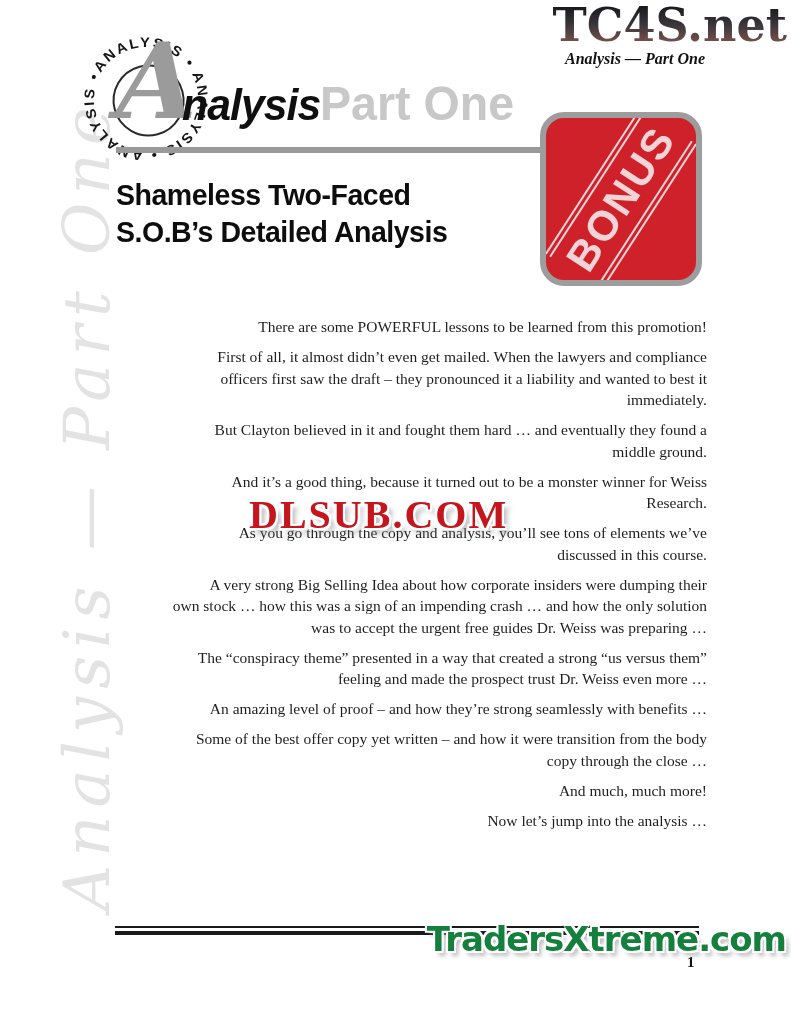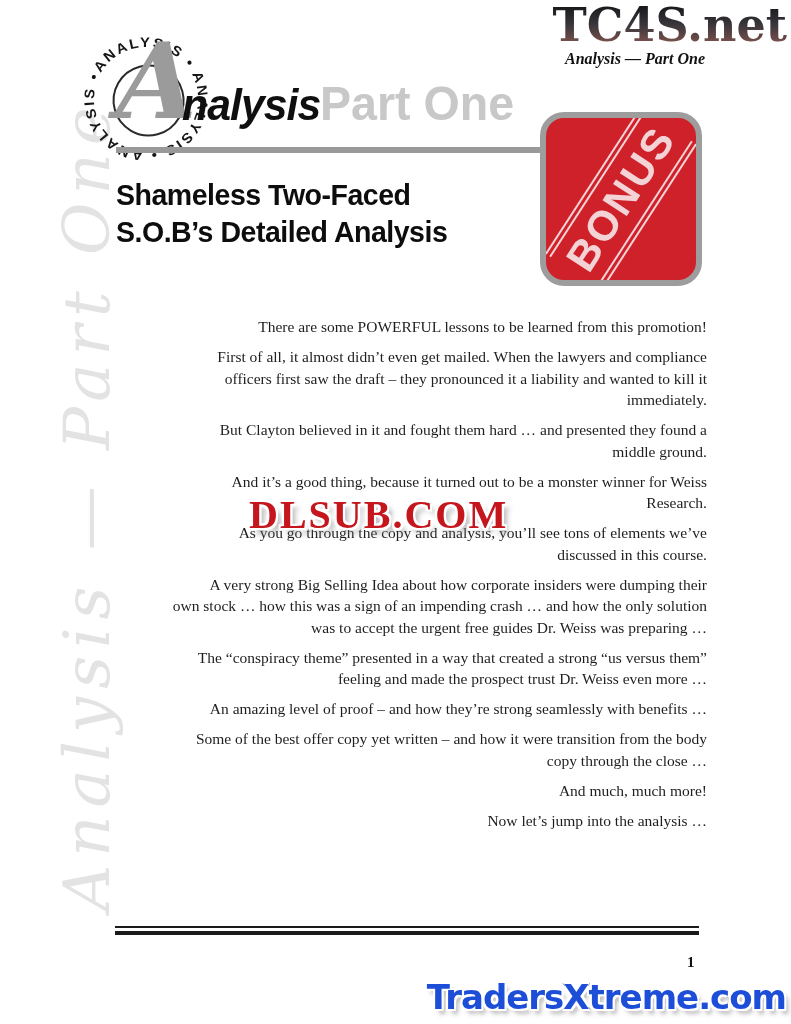--- a/index.html
+++ b/index.html
@@ -104,23 +104,23 @@
 
   
   .footer-rule{position:absolute;left:115px;top:926px;width:584px;}
   .rule-thin{height:2px;background:#1a1a1a;margin-bottom:3px;}
   .rule-thick{height:4px;background:#1a1a1a;}
   .page-number{
     position:absolute;left:687px;top:954px;
     font-family:"Liberation Serif",serif;font-size:15px;font-weight:bold;color:#111;
   }
   .footer-site{
-    position:absolute;right:5px;top:977px;
+    position:absolute;right:5px;top:919px;
     font-family:"DejaVu Sans",sans-serif;font-weight:bold;
-    font-size:34px;line-height:40px;letter-spacing:-1px;color:#1d4ed8;
+    font-size:34px;line-height:40px;letter-spacing:-1px;color:#15803d;
     -webkit-text-stroke:1.8px #4e191d;paint-order:stroke fill;
     text-shadow:
       -2px -2px 0 #fff, 2px -2px 0 #fff, -2px 2px 0 #fff, 2px 2px 0 #fff,
       4px 5px 4px rgba(140,140,140,.6);
     white-space:nowrap;
   }
 </style>
 </head>
 <body>
 
@@ -154,22 +154,22 @@
     </div>
   </div>
 
   <div class="heading">
     <div>Shameless Two-Faced</div>
     <div>S.O.B’s Detailed Analysis</div>
   </div>
 
   <div class="body-copy">
       <p>There are some POWERFUL lessons to be learned from this promotion!</p>
-      <p>First of all, it almost didn’t even get mailed. When the lawyers and compliance officers first saw the draft – they pronounced it a liability and wanted to kill it immediately.</p>
-      <p>But Clayton believed in it and fought them hard … and presented they found a middle ground.</p>
+      <p>First of all, it almost didn’t even get mailed. When the lawyers and compliance officers first saw the draft – they pronounced it a liability and wanted to best it immediately.</p>
+      <p>But Clayton believed in it and fought them hard … and eventually they found a middle ground.</p>
       <p>And it’s a good thing, because it turned out to be a monster winner for Weiss Research.</p>
       <p>As you go through the copy and analysis, you’ll see tons of elements we’ve discussed in this course.</p>
       <p>A very strong Big Selling Idea about how corporate insiders were dumping their own stock … how this was a sign of an impending crash … and how the only solution was to accept the urgent free guides Dr. Weiss was preparing …</p>
       <p>The “conspiracy theme” presented in a way that created a strong “us versus them” feeling and made the prospect trust Dr. Weiss even more …</p>
       <p>An amazing level of proof – and how they’re strong seamlessly with benefits …</p>
       <p>Some of the best offer copy yet written – and how it were transition from the body copy through the close …</p>
       <p>And much, much more!</p>
       <p>Now let’s jump into the analysis …</p>
     </div>
 

